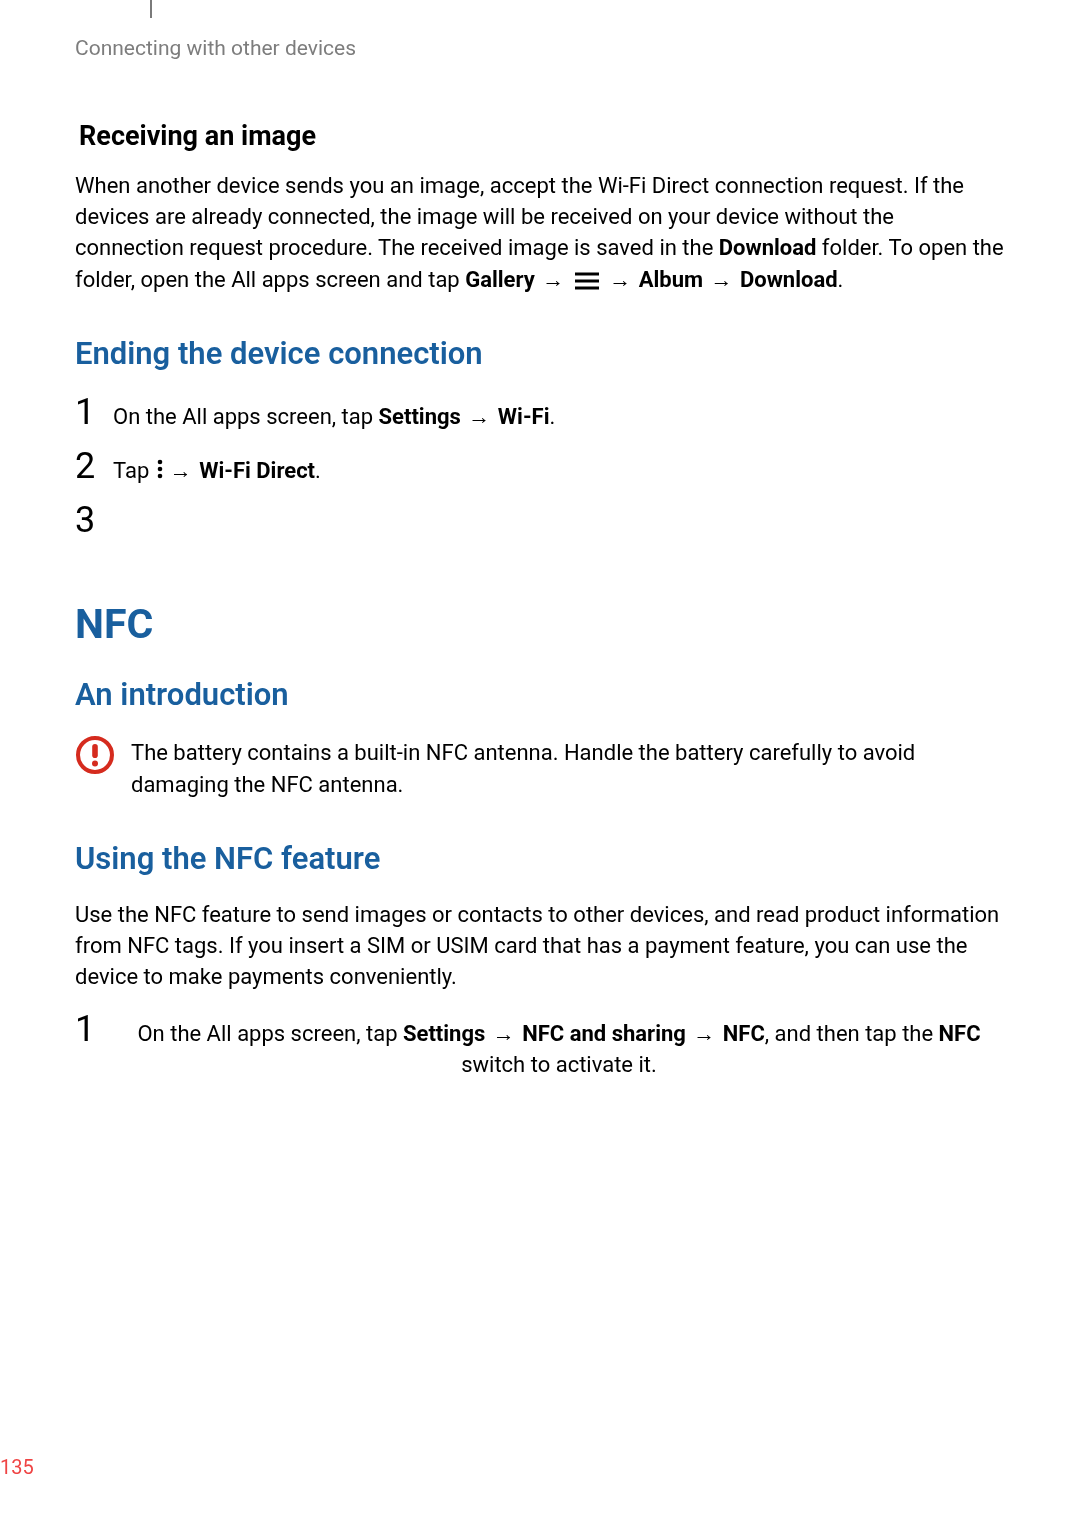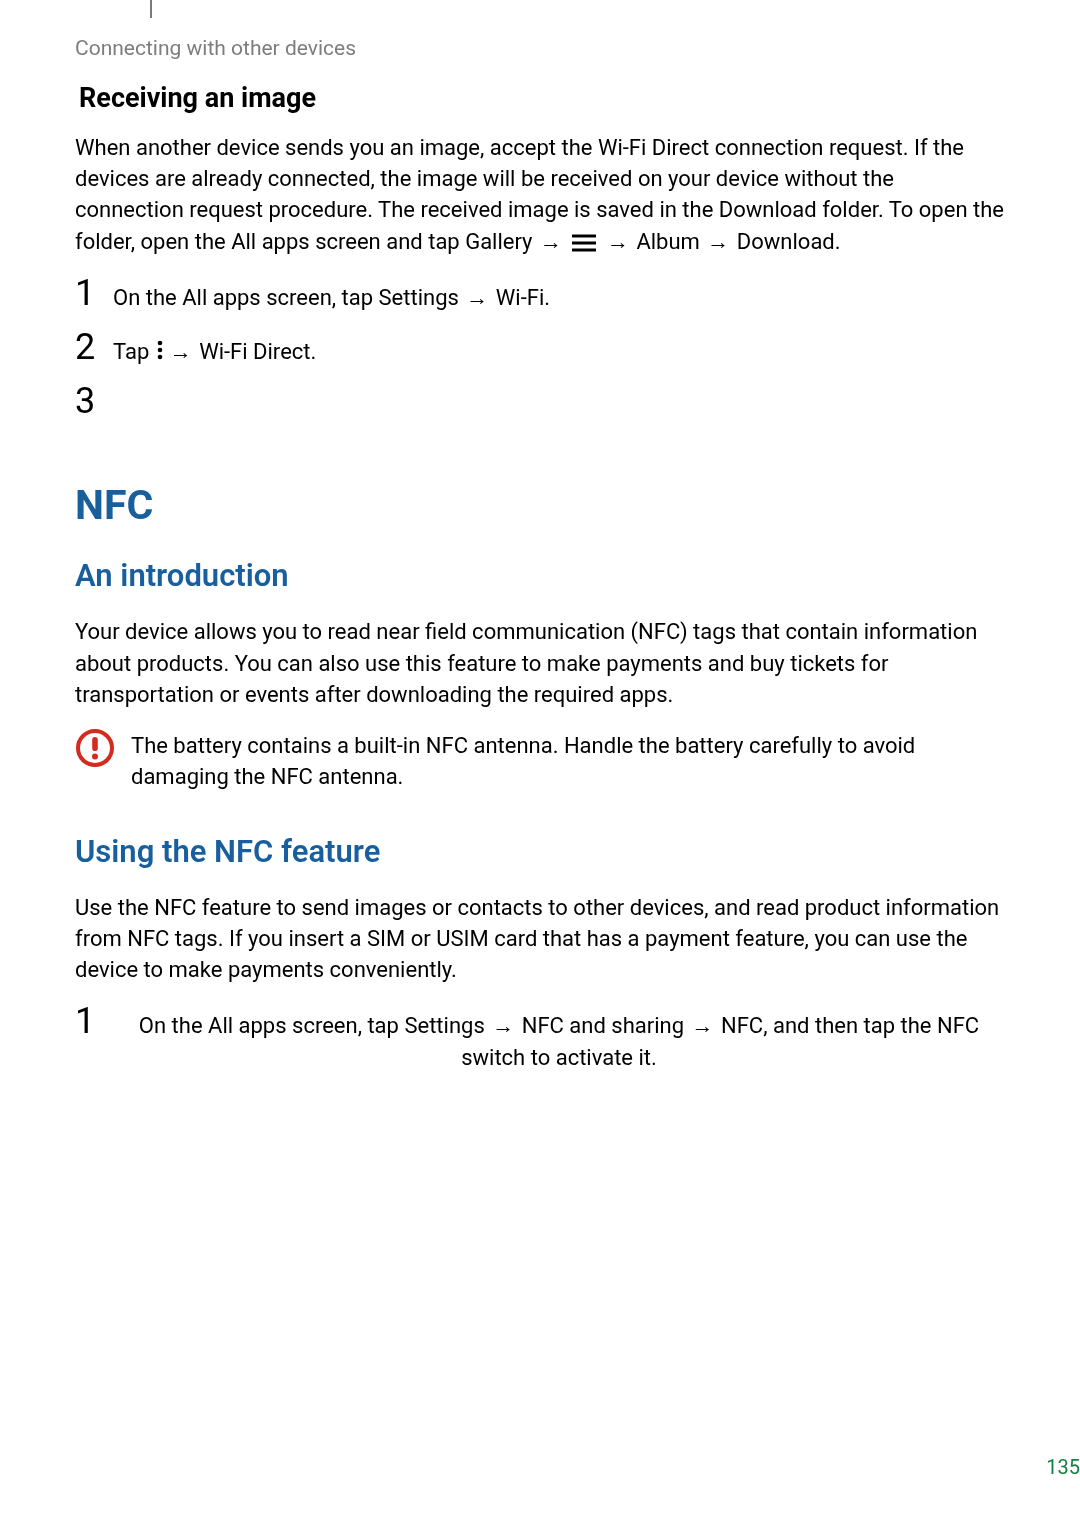--- a/index.html
+++ b/index.html
@@ -22,39 +22,39 @@
     left: 150px;
     top: 0;
     width: 0;
     height: 18px;
     border-left: 2px solid #7a7a7a;
   }
   .running-header {
     font-size: 21px;
     color: #7d7d7d;
     margin-left: 0;
-    margin-bottom: 22px;
+    margin-bottom: 60px;
     font-weight: 400;
   }
   .h3 {
     font-size: 27px;
     font-weight: 700;
     color: #000;
     margin: 0 0 18px 4px;
   }
   .body-text {
     font-size: 22px;
     line-height: 1.42;
     color: #000;
     margin: 0 0 18px 0;
   }
   .arrow {
     padding: 0 2px;
   }
-  b { font-weight: 400; }
+  b { font-weight: 700; }
   .h2 {
     font-size: 31px;
     font-weight: 600;
     color: #195f9e;
     margin: 40px 0 22px 0;
   }
   .h1 {
     font-size: 41px;
     font-weight: 700;
     color: #195f9e;
@@ -107,22 +107,22 @@
     font-size: 22px;
     line-height: 1.42;
     color: #000;
     padding-top: 2px;
   }
   .page-number {
     position: absolute;
     bottom: 48px;
     left: 0;
     width: 100%;
-    text-align: right;
-    color: #15803d;
+    text-align: left;
+    color: #ef4444;
     font-size: 20px;
   }
 </style>
 </head>
 <body>
 
 <div class="page">
   <div class="top-guide"></div>
 
   <div class="running-header">Connecting with other devices</div>
@@ -140,20 +140,21 @@
             <line x1="1" y1="16" x2="23" y2="16"></line>
           </g>
         </svg>
     </span>
     <span class="arrow">→</span>
     <b>Album</b>
     <span class="arrow">→</span>
     <b>Download</b><span>.</span>
   </p>
 
+  <div class="h2">Ending the device connection</div>
 
   <div class="step">
     <div class="step-num">1</div>
     <div class="step-body">
       <span>On the All apps screen, tap </span><b>Settings</b>
       <span class="arrow">→</span>
       <b>Wi-Fi</b><span>.</span>
     </div>
   </div>
 
@@ -174,21 +175,20 @@
   </div>
 
   <div class="step">
     <div class="step-num">3</div>
   </div>
 
   <div class="h1">NFC</div>
 
   <div class="h2" style="margin-top:28px;">An introduction</div>
 
-  <p class="body-text">Your device allows you to read near field communication (NFC) tags that contain information about products. You can also use this feature to make payments and buy tickets for transportation or events after downloading the required apps.</p>
 
   <div class="note">
     <div class="note-icon">
       <svg width="40" height="40" viewBox="0 0 40 40">
         <circle cx="20" cy="20" r="17" fill="none" stroke="#d52b1e" stroke-width="4"></circle>
         <rect x="17.2" y="9" width="5.6" height="14" rx="2.8" fill="#d52b1e"></rect>
         <circle cx="20" cy="28.5" r="3" fill="#d52b1e"></circle>
       </svg>
     </div>
     <div class="note-text">The battery contains a built-in NFC antenna. Handle the battery carefully to avoid damaging the NFC antenna.</div>

